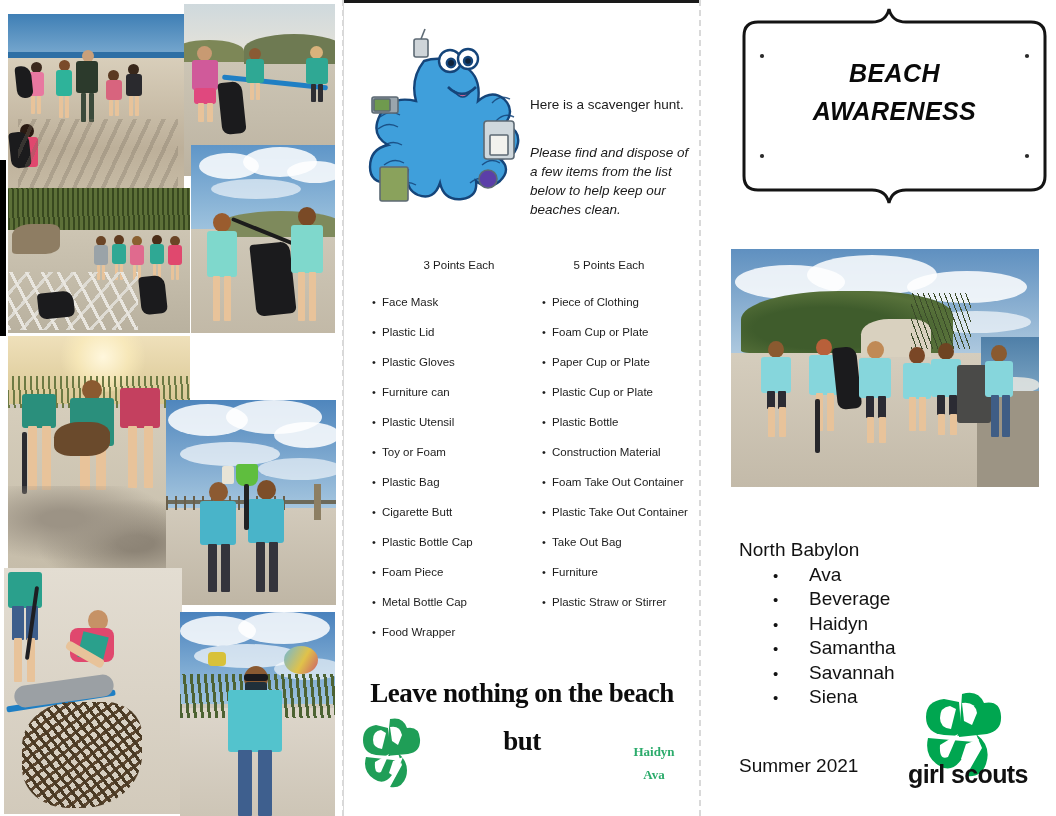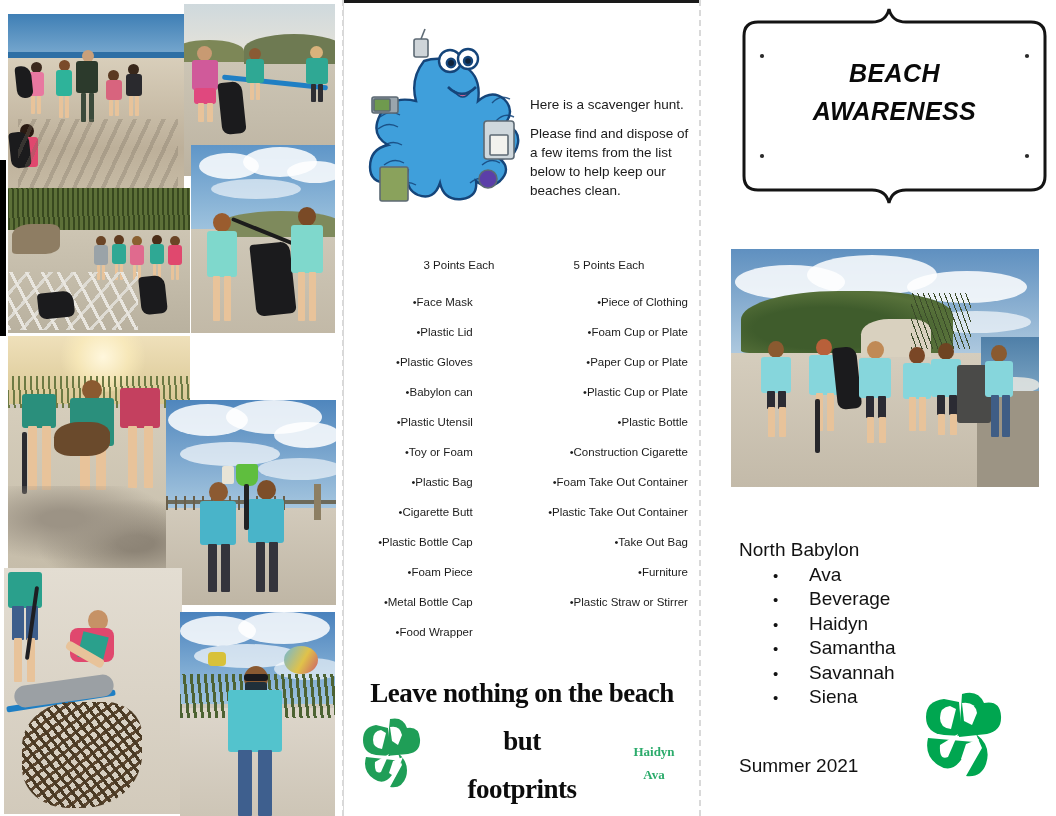--- a/index.html
+++ b/index.html
@@ -23,21 +23,21 @@
   .blackbar{position:absolute;background:#000;}
 
   
   #panel-mid{position:absolute;left:343px;top:0;width:356px;height:816px;background:#fff;
              border-top:3px solid #1a1a1a;border-left:1px solid #d8d8d8;box-sizing:border-box;}
   #seymour-title{position:absolute;left:186px;top:38px;font-size:25px;font-weight:700;color:#141414;
                  letter-spacing:-.3px;font-family:"Liberation Sans",sans-serif;}
   .seymour-para{position:absolute;left:186px;width:160px;font-size:13.5px;line-height:19px;color:#1b1b1b;}
   .points-head{position:absolute;font-size:11.5px;color:#1c1c1c;font-weight:400;}
   .itemlist{position:absolute;margin:0;padding:0;list-style:none;}
-  .itemlist li{font-size:11.5px;line-height:14px;color:#1c1c1c;margin-bottom:16px;white-space:nowrap;text-align:right;}
+  .itemlist li{font-size:11.5px;line-height:14px;color:#1c1c1c;margin-bottom:16px;white-space:nowrap;}
   .itemlist li::before{content:"\2022";display:inline-block;width:10px;color:#1c1c1c;font-size:11px;}
   #slogan{position:absolute;left:8px;top:666px;width:340px;text-align:center;
           font-family:"Liberation Serif",serif;font-weight:700;font-size:27px;line-height:48px;
           color:#0c0c0c;letter-spacing:-.5px;}
   #troop-foot{position:absolute;left:60px;top:791px;width:250px;text-align:center;
               font-family:"Liberation Serif",serif;font-weight:700;font-size:12.5px;color:#1f9e57;}
   #names-mid{position:absolute;left:614px;top:740px;width:80px;text-align:center;
              font-family:"Liberation Serif",serif;font-weight:700;font-size:13px;line-height:23px;color:#2bab6b;}
 
   
@@ -345,56 +345,55 @@
           <rect x="12" y="74" width="16" height="12" rx="1" fill="#6f9a4e"></rect>
           <rect x="122" y="96" width="30" height="38" rx="3" fill="#cfd8dd"></rect>
           <rect x="128" y="110" width="18" height="20" rx="1" fill="#f2f2ee"></rect>
           <rect x="18" y="142" width="28" height="34" rx="2" fill="#8aa25c"></rect>
           <circle cx="126" cy="154" r="9" fill="#5b3fa8"></circle>
         </g>
       </svg>
     </div>
 
     <div class="seymour-para" style="top:92px;">Here is a scavenger hunt.</div>
-    <div class="seymour-para" style="top:121px;">Please find and dispose of a few items from the list below to help keep our beaches clean.</div>
+    <div class="seymour-para" style="top:140px;font-style:italic;">Please find and dispose of a few items from the list below to help keep our beaches clean.</div>
 
     <div class="points-head" style="left:40px;top:256px;width:150px;text-align:center;">3 Points Each</div>
     <div class="points-head" style="left:190px;top:256px;width:150px;text-align:center;">5 Points Each</div>
 
     <ul class="itemlist" id="list-3pts" style="left:28px;top:292px;">
         <li>Face Mask</li>
         <li>Plastic Lid</li>
         <li>Plastic Gloves</li>
-        <li>Babylon can</li>
+        <li>Furniture can</li>
         <li>Plastic Utensil</li>
         <li>Toy or Foam</li>
         <li>Plastic Bag</li>
         <li>Cigarette Butt</li>
         <li>Plastic Bottle Cap</li>
         <li>Foam Piece</li>
         <li>Metal Bottle Cap</li>
         <li>Food Wrapper</li>
       </ul>
     <ul class="itemlist" id="list-5pts" style="left:198px;top:292px;">
         <li>Piece of Clothing</li>
         <li>Foam Cup or Plate</li>
         <li>Paper Cup or Plate</li>
         <li>Plastic Cup or Plate</li>
         <li>Plastic Bottle</li>
-        <li>Construction Cigarette</li>
+        <li>Construction Material</li>
         <li>Foam Take Out Container</li>
         <li>Plastic Take Out Container</li>
         <li>Take Out Bag</li>
         <li>Furniture</li>
         <li>Plastic Straw or Stirrer</li>
       </ul>
 
     <div id="slogan">
       <div>Leave nothing on the beach but</div>
-      <div>footprints</div>
     </div>
 
     <div style="position:absolute;left:16px;top:714px;width:62px;height:74px;">
       <svg viewBox="0 0 62 74" width="62" height="74" aria-hidden="true">
         <g fill="#1F9E57">
           <path d="M30 2 q13 -3 17 9 q12 -2 13 11 q1 13 -12 15 l-22 2 Z"></path>
           <path d="M16 8 q-13 2 -13 15 q0 13 13 15 l14 1 -2 -28 Z"></path>
           <path d="M6 40 q-4 14 8 22 q10 7 18 -4 l10 -14 Z"></path>
           <path d="M38 36 q12 10 8 24 q-4 12 -16 10 l12 -22 Z"></path>
         </g>
@@ -522,14 +521,15 @@
         <path d="M76 44 q16 12 10 30 q-5 14 -20 12 l16 -28 Z"></path>
       </g>
       <g fill="#ffffff">
         <path d="M62 13 q13 -2 15 10 l-5 12 -8 -4 Z"></path>
         <path d="M50 16 q-10 1 -10 12 q0 10 11 11 l5 -20 Z"></path>
         <path d="M40 55 l18 -11 -10 23 q-9 4 -8 -12 Z"></path>
         <path d="M66 54 l13 -5 -10 25 -8 -5 Z"></path>
       </g>
     </svg>
   </div>
+  <div id="gs-word">girl scouts</div>
 
 </div>
 
 </body></html>

